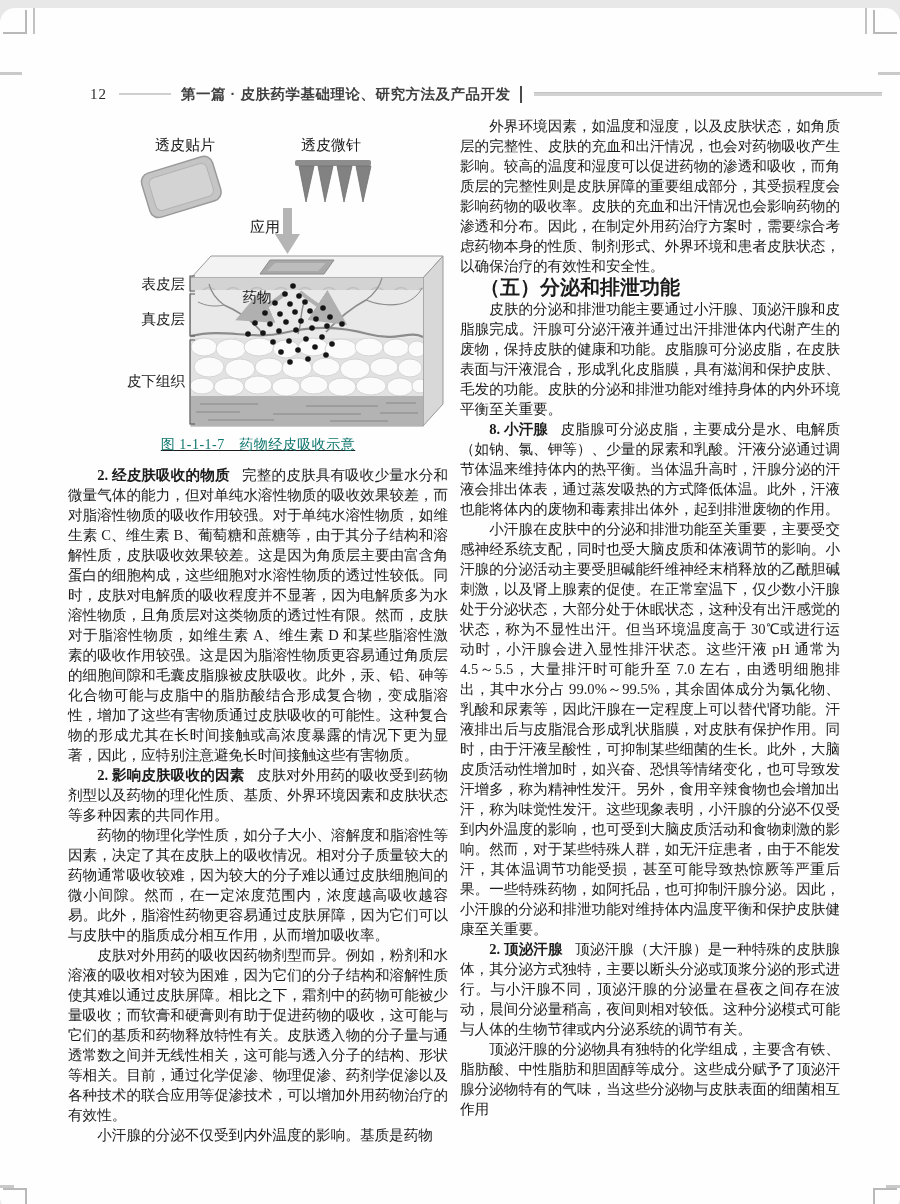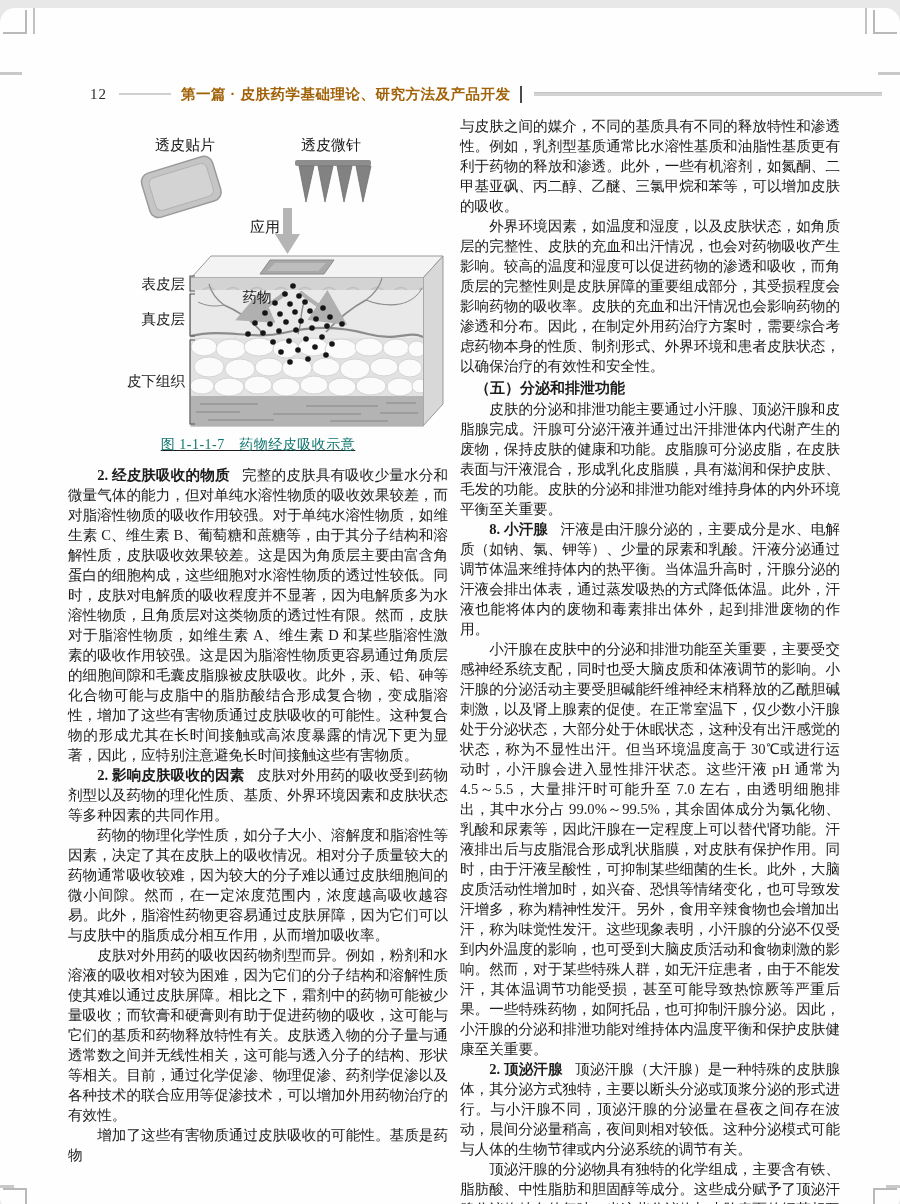--- a/index.html
+++ b/index.html
@@ -14,30 +14,30 @@
   .tick-v-l{left:33px;top:0;width:2px;height:26px;background:#c2c2c2;}
   .tick-v-r{right:33px;top:0;width:2px;height:26px;background:#c2c2c2;}
   .dash-l{left:0;top:64px;width:22px;height:3px;background:#c9c9c9;}
   .dash-r{right:0;top:64px;width:22px;height:3px;background:#c9c9c9;}
   .dash-bl{left:0;bottom:24px;width:14px;height:3px;background:#c9c9c9;}
   .dash-br{right:0;bottom:24px;width:14px;height:3px;background:#c9c9c9;}
   
   .hdr{position:absolute;left:90px;right:18px;top:76px;height:20px;display:flex;align-items:center;}
   .hdr .pnum{font-size:15px;color:#2a2a2a;letter-spacing:1px;}
   .hdr .rule1{width:52px;height:2px;background:#cfcfcf;margin:0 10px 0 12px;}
-  .hdr .ttl{font-family:"Liberation Sans",sans-serif;font-weight:bold;font-size:14.5px;color:#a16207;letter-spacing:.5px;white-space:nowrap;}
+  .hdr .ttl{font-family:"Liberation Sans",sans-serif;font-weight:bold;font-size:14.5px;color:#404040;letter-spacing:.5px;white-space:nowrap;}
   .hdr .vbar{width:2px;height:17px;background:#4a4a4a;margin-left:10px;}
   .hdr .rule2{flex:1;height:3px;background:#d2d2d2;margin-left:12px;border-top:1px solid #c2c2c2;}
   
   .cols{position:absolute;left:68px;top:108px;width:772px;display:flex;gap:12px;}
   .col{width:380px;font-size:14.6px;line-height:20px;text-align:justify;}
   .col p{margin:0;}
   .indent{text-indent:2em;}
   .lead{font-weight:bold;margin-right:.85em;}
-  .sec-head{font-family:"Liberation Sans",sans-serif;font-weight:bold;font-size:15px;
+  .sec-head{font-family:"Liberation Sans",sans-serif;font-weight:bold;font-size:20px;
             padding-left:1em;line-height:21px;margin:1px 0 1px 0 !important;text-align:left;}
   
   .fig{width:380px;margin-bottom:10px;text-decoration:underline;}
   .fig svg{display:block;}
   .fig-caption{text-align:center;font-size:14px;color:#0f766e;margin-top:5px;letter-spacing:.5px;}
   svg text{font-family:"Liberation Serif",serif;fill:#1a1a1a;}
 </style>
 </head>
 <body>
 
@@ -219,28 +219,27 @@
           <text x="117" y="270" font-size="14.5" text-anchor="end">皮下组织</text>
           <path d="M127,224 h-5 v84 h5" fill="none" stroke="#555" stroke-width="1.2"></path>
         </svg>
         <div class="fig-caption">图 1-1-1-7　药物经皮吸收示意</div>
       </div>
 
       <p class="indent"><span class="lead">2. 经皮肤吸收的物质</span><span>完整的皮肤具有吸收少量水分和微量气体的能力，但对单纯水溶性物质的吸收效果较差，而对脂溶性物质的吸收作用较强。对于单纯水溶性物质，如维生素 C、维生素 B、葡萄糖和蔗糖等，由于其分子结构和溶解性质，皮肤吸收效果较差。这是因为角质层主要由富含角蛋白的细胞构成，这些细胞对水溶性物质的透过性较低。同时，皮肤对电解质的吸收程度并不显著，因为电解质多为水溶性物质，且角质层对这类物质的透过性有限。然而，皮肤对于脂溶性物质，如维生素 A、维生素 D 和某些脂溶性激素的吸收作用较强。这是因为脂溶性物质更容易通过角质层的细胞间隙和毛囊皮脂腺被皮肤吸收。此外，汞、铅、砷等化合物可能与皮脂中的脂肪酸结合形成复合物，变成脂溶性，增加了这些有害物质通过皮肤吸收的可能性。这种复合物的形成尤其在长时间接触或高浓度暴露的情况下更为显著，因此，应特别注意避免长时间接触这些有害物质。</span></p>
       <p class="indent"><span class="lead">2. 影响皮肤吸收的因素</span><span>皮肤对外用药的吸收受到药物剂型以及药物的理化性质、基质、外界环境因素和皮肤状态等多种因素的共同作用。</span></p>
       <p class="indent">药物的物理化学性质，如分子大小、溶解度和脂溶性等因素，决定了其在皮肤上的吸收情况。相对分子质量较大的药物通常吸收较难，因为较大的分子难以通过皮肤细胞间的微小间隙。然而，在一定浓度范围内，浓度越高吸收越容易。此外，脂溶性药物更容易通过皮肤屏障，因为它们可以与皮肤中的脂质成分相互作用，从而增加吸收率。</p>
       <p class="indent">皮肤对外用药的吸收因药物剂型而异。例如，粉剂和水溶液的吸收相对较为困难，因为它们的分子结构和溶解性质使其难以通过皮肤屏障。相比之下，霜剂中的药物可能被少量吸收；而软膏和硬膏则有助于促进药物的吸收，这可能与它们的基质和药物释放特性有关。皮肤透入物的分子量与通透常数之间并无线性相关，这可能与透入分子的结构、形状等相关。目前，通过化学促渗、物理促渗、药剂学促渗以及各种技术的联合应用等促渗技术，可以增加外用药物治疗的有效性。</p>
-      <p class="indent">增加了这些有害物质通过皮肤吸收的可能性。基质是药物</p>
+      <p class="indent">小汗腺的分泌不仅受到内外温度的影响。基质是药物</p>
     </div>
 
     <div class="col">
-      <p>与皮肤之间的媒介，不同的基质具有不同的释放特性和渗透性。例如，乳剂型基质通常比水溶性基质和油脂性基质更有利于药物的释放和渗透。此外，一些有机溶剂，如氮酮、二甲基亚砜、丙二醇、乙醚、三氯甲烷和苯等，可以增加皮肤的吸收。</p>
       <p class="indent">外界环境因素，如温度和湿度，以及皮肤状态，如角质层的完整性、皮肤的充血和出汗情况，也会对药物吸收产生影响。较高的温度和湿度可以促进药物的渗透和吸收，而角质层的完整性则是皮肤屏障的重要组成部分，其受损程度会影响药物的吸收率。皮肤的充血和出汗情况也会影响药物的渗透和分布。因此，在制定外用药治疗方案时，需要综合考虑药物本身的性质、制剂形式、外界环境和患者皮肤状态，以确保治疗的有效性和安全性。</p>
       <p class="sec-head">（五）分泌和排泄功能</p>
       <p class="indent">皮肤的分泌和排泄功能主要通过小汗腺、顶泌汗腺和皮脂腺完成。汗腺可分泌汗液并通过出汗排泄体内代谢产生的废物，保持皮肤的健康和功能。皮脂腺可分泌皮脂，在皮肤表面与汗液混合，形成乳化皮脂膜，具有滋润和保护皮肤、毛发的功能。皮肤的分泌和排泄功能对维持身体的内外环境平衡至关重要。</p>
-      <p class="indent"><span class="lead">8. 小汗腺</span><span>汗液是由汗腺分泌的，主要成分是水、电解质（如钠、氯、钾等）、少量的尿素和乳酸。汗液分泌通过调节体温来维持体内的热平衡。当体温升高时，汗腺分泌的汗液会排出体表，通过蒸发吸热的方式降低体温。此外，汗液也能将体内的废物和毒素排出体外，起到排泄废物的作用。</span></p>
+      <p class="indent"><span class="lead">8. 小汗腺</span><span>皮脂腺可分泌皮脂，主要成分是水、电解质（如钠、氯、钾等）、少量的尿素和乳酸。汗液分泌通过调节体温来维持体内的热平衡。当体温升高时，汗腺分泌的汗液会排出体表，通过蒸发吸热的方式降低体温。此外，汗液也能将体内的废物和毒素排出体外，起到排泄废物的作用。</span></p>
       <p class="indent">小汗腺在皮肤中的分泌和排泄功能至关重要，主要受交感神经系统支配，同时也受大脑皮质和体液调节的影响。小汗腺的分泌活动主要受胆碱能纤维神经末梢释放的乙酰胆碱刺激，以及肾上腺素的促使。在正常室温下，仅少数小汗腺处于分泌状态，大部分处于休眠状态，这种没有出汗感觉的状态，称为不显性出汗。但当环境温度高于 30℃或进行运动时，小汗腺会进入显性排汗状态。这些汗液 pH 通常为 4.5～5.5，大量排汗时可能升至 7.0 左右，由透明细胞排出，其中水分占 99.0%～99.5%，其余固体成分为氯化物、乳酸和尿素等，因此汗腺在一定程度上可以替代肾功能。汗液排出后与皮脂混合形成乳状脂膜，对皮肤有保护作用。同时，由于汗液呈酸性，可抑制某些细菌的生长。此外，大脑皮质活动性增加时，如兴奋、恐惧等情绪变化，也可导致发汗增多，称为精神性发汗。另外，食用辛辣食物也会增加出汗，称为味觉性发汗。这些现象表明，小汗腺的分泌不仅受到内外温度的影响，也可受到大脑皮质活动和食物刺激的影响。然而，对于某些特殊人群，如无汗症患者，由于不能发汗，其体温调节功能受损，甚至可能导致热惊厥等严重后果。一些特殊药物，如阿托品，也可抑制汗腺分泌。因此，小汗腺的分泌和排泄功能对维持体内温度平衡和保护皮肤健康至关重要。</p>
       <p class="indent"><span class="lead">2. 顶泌汗腺</span><span>顶泌汗腺（大汗腺）是一种特殊的皮肤腺体，其分泌方式独特，主要以断头分泌或顶浆分泌的形式进行。与小汗腺不同，顶泌汗腺的分泌量在昼夜之间存在波动，晨间分泌量稍高，夜间则相对较低。这种分泌模式可能与人体的生物节律或内分泌系统的调节有关。</span></p>
       <p class="indent">顶泌汗腺的分泌物具有独特的化学组成，主要含有铁、脂肪酸、中性脂肪和胆固醇等成分。这些成分赋予了顶泌汗腺分泌物特有的气味，当这些分泌物与皮肤表面的细菌相互作用</p>
     </div>
 
   </div>
 </div>
 
 </body></html>

